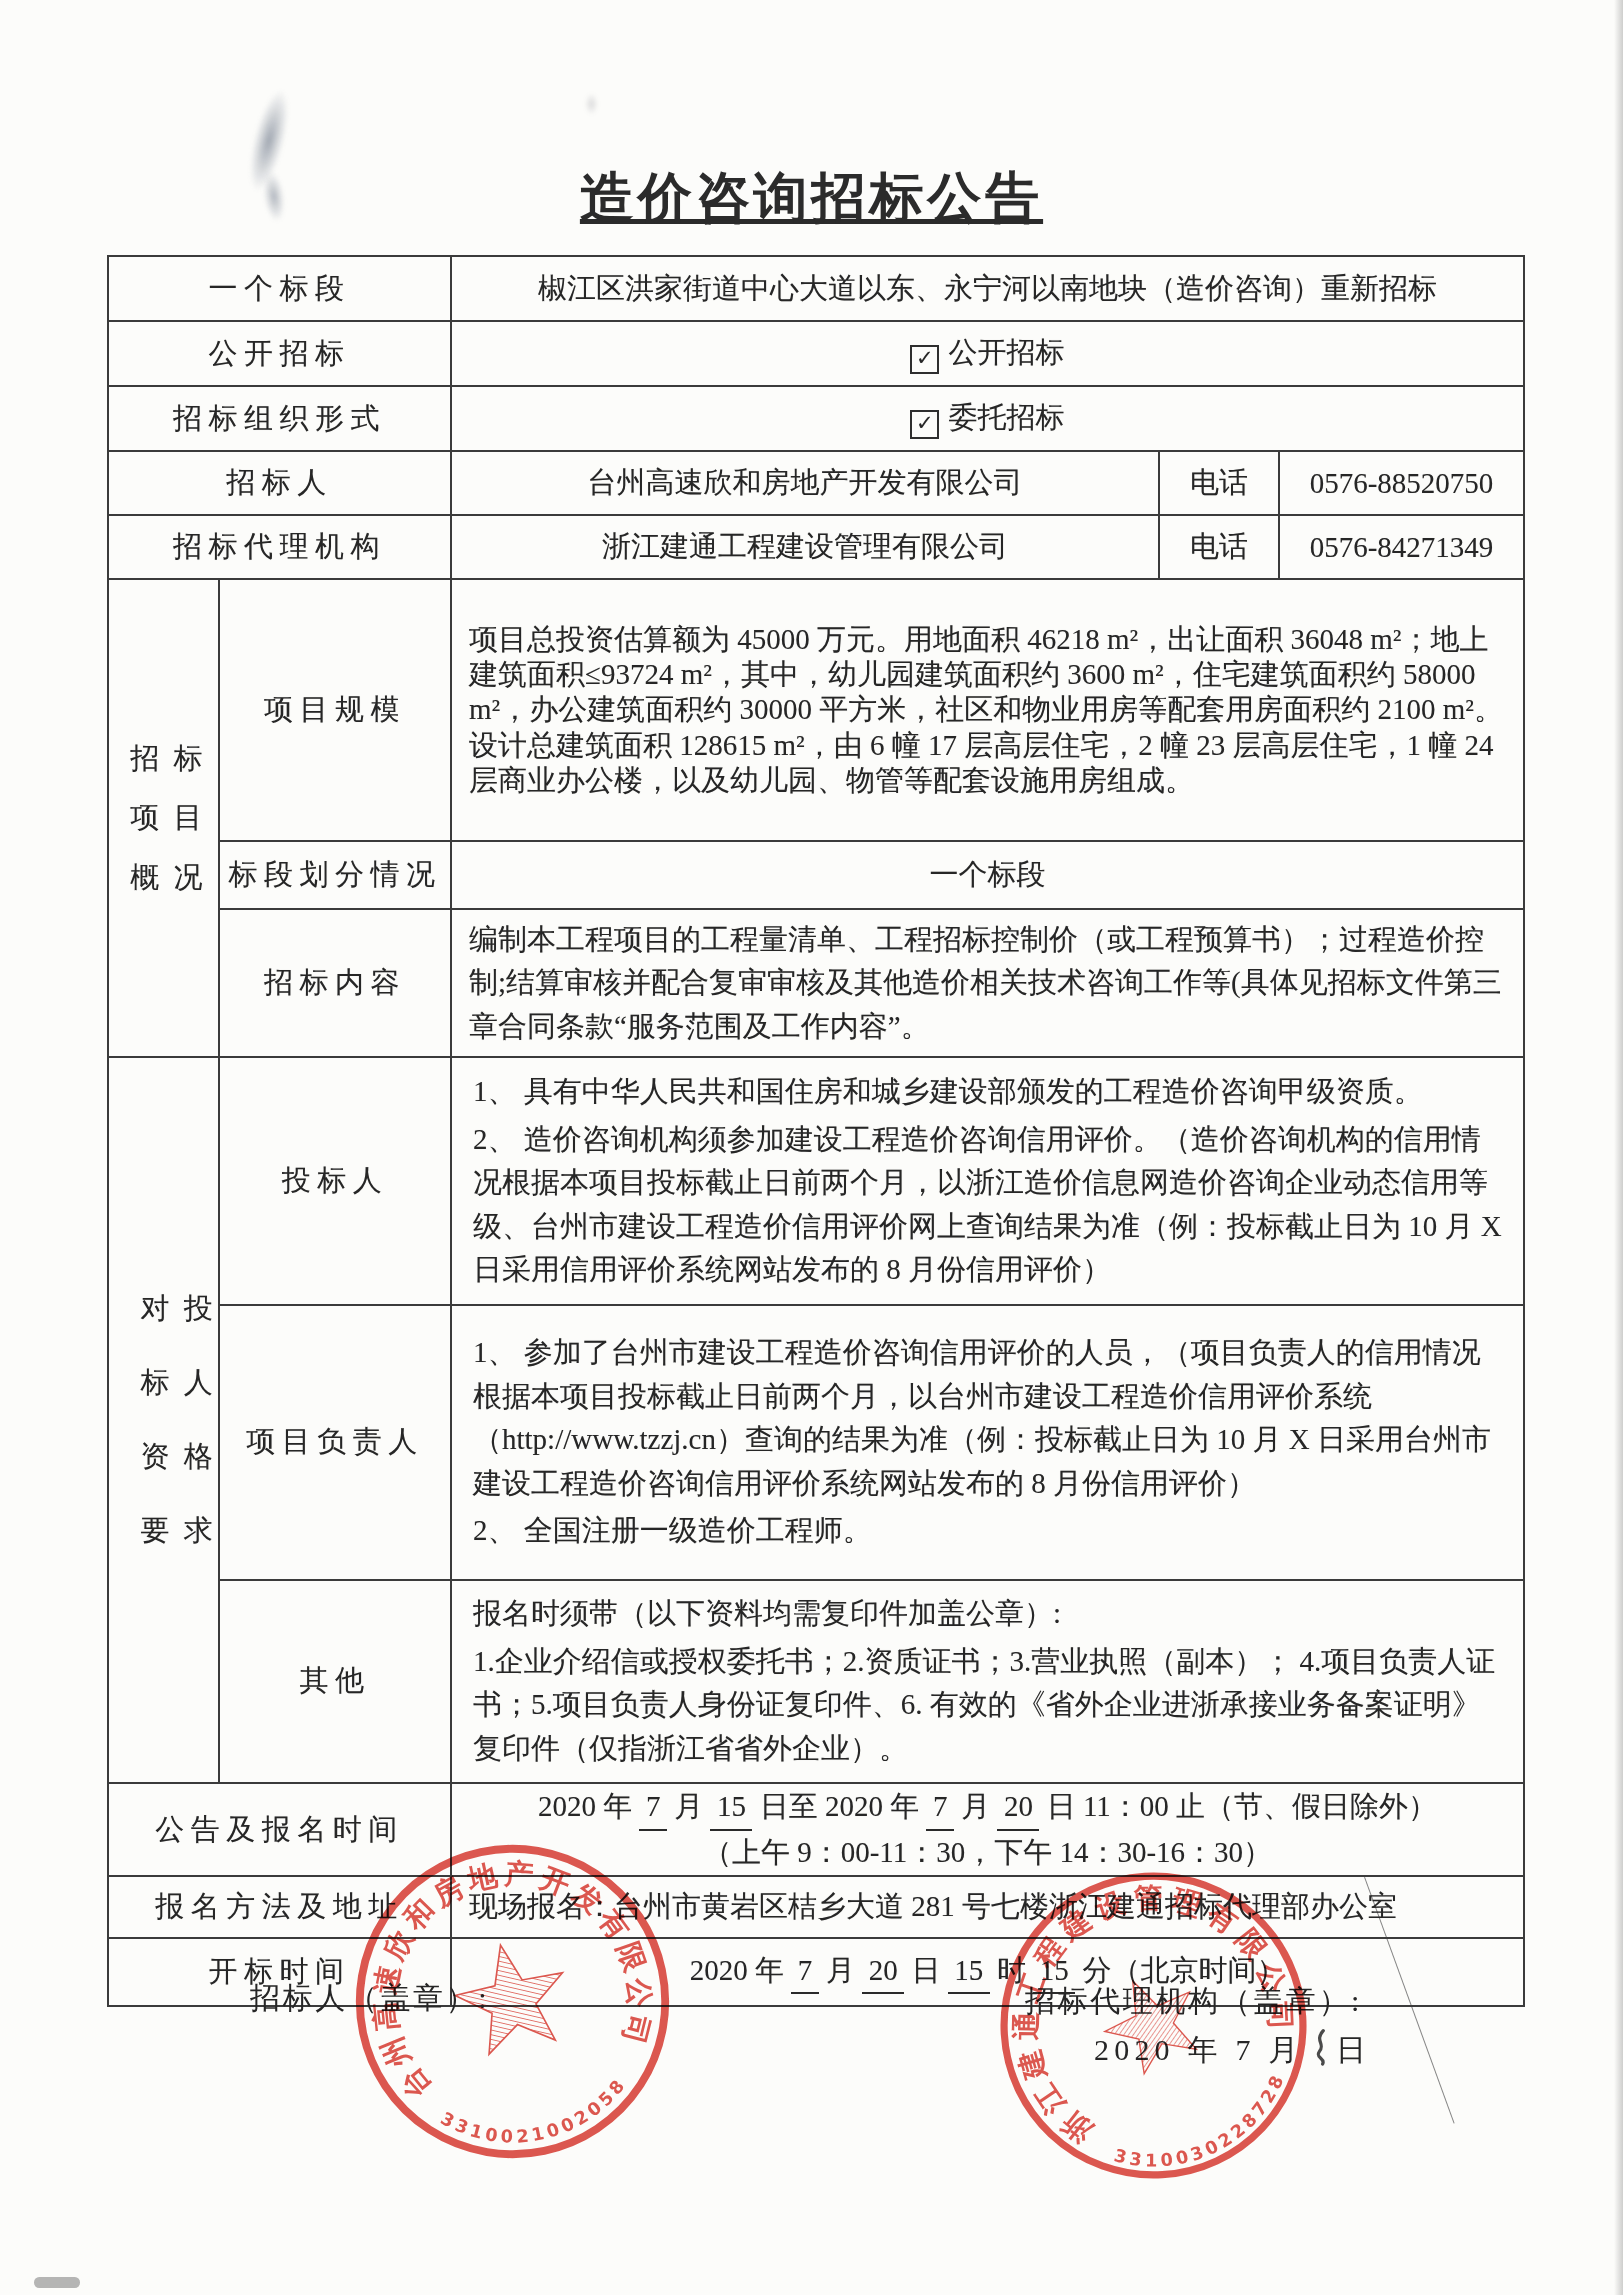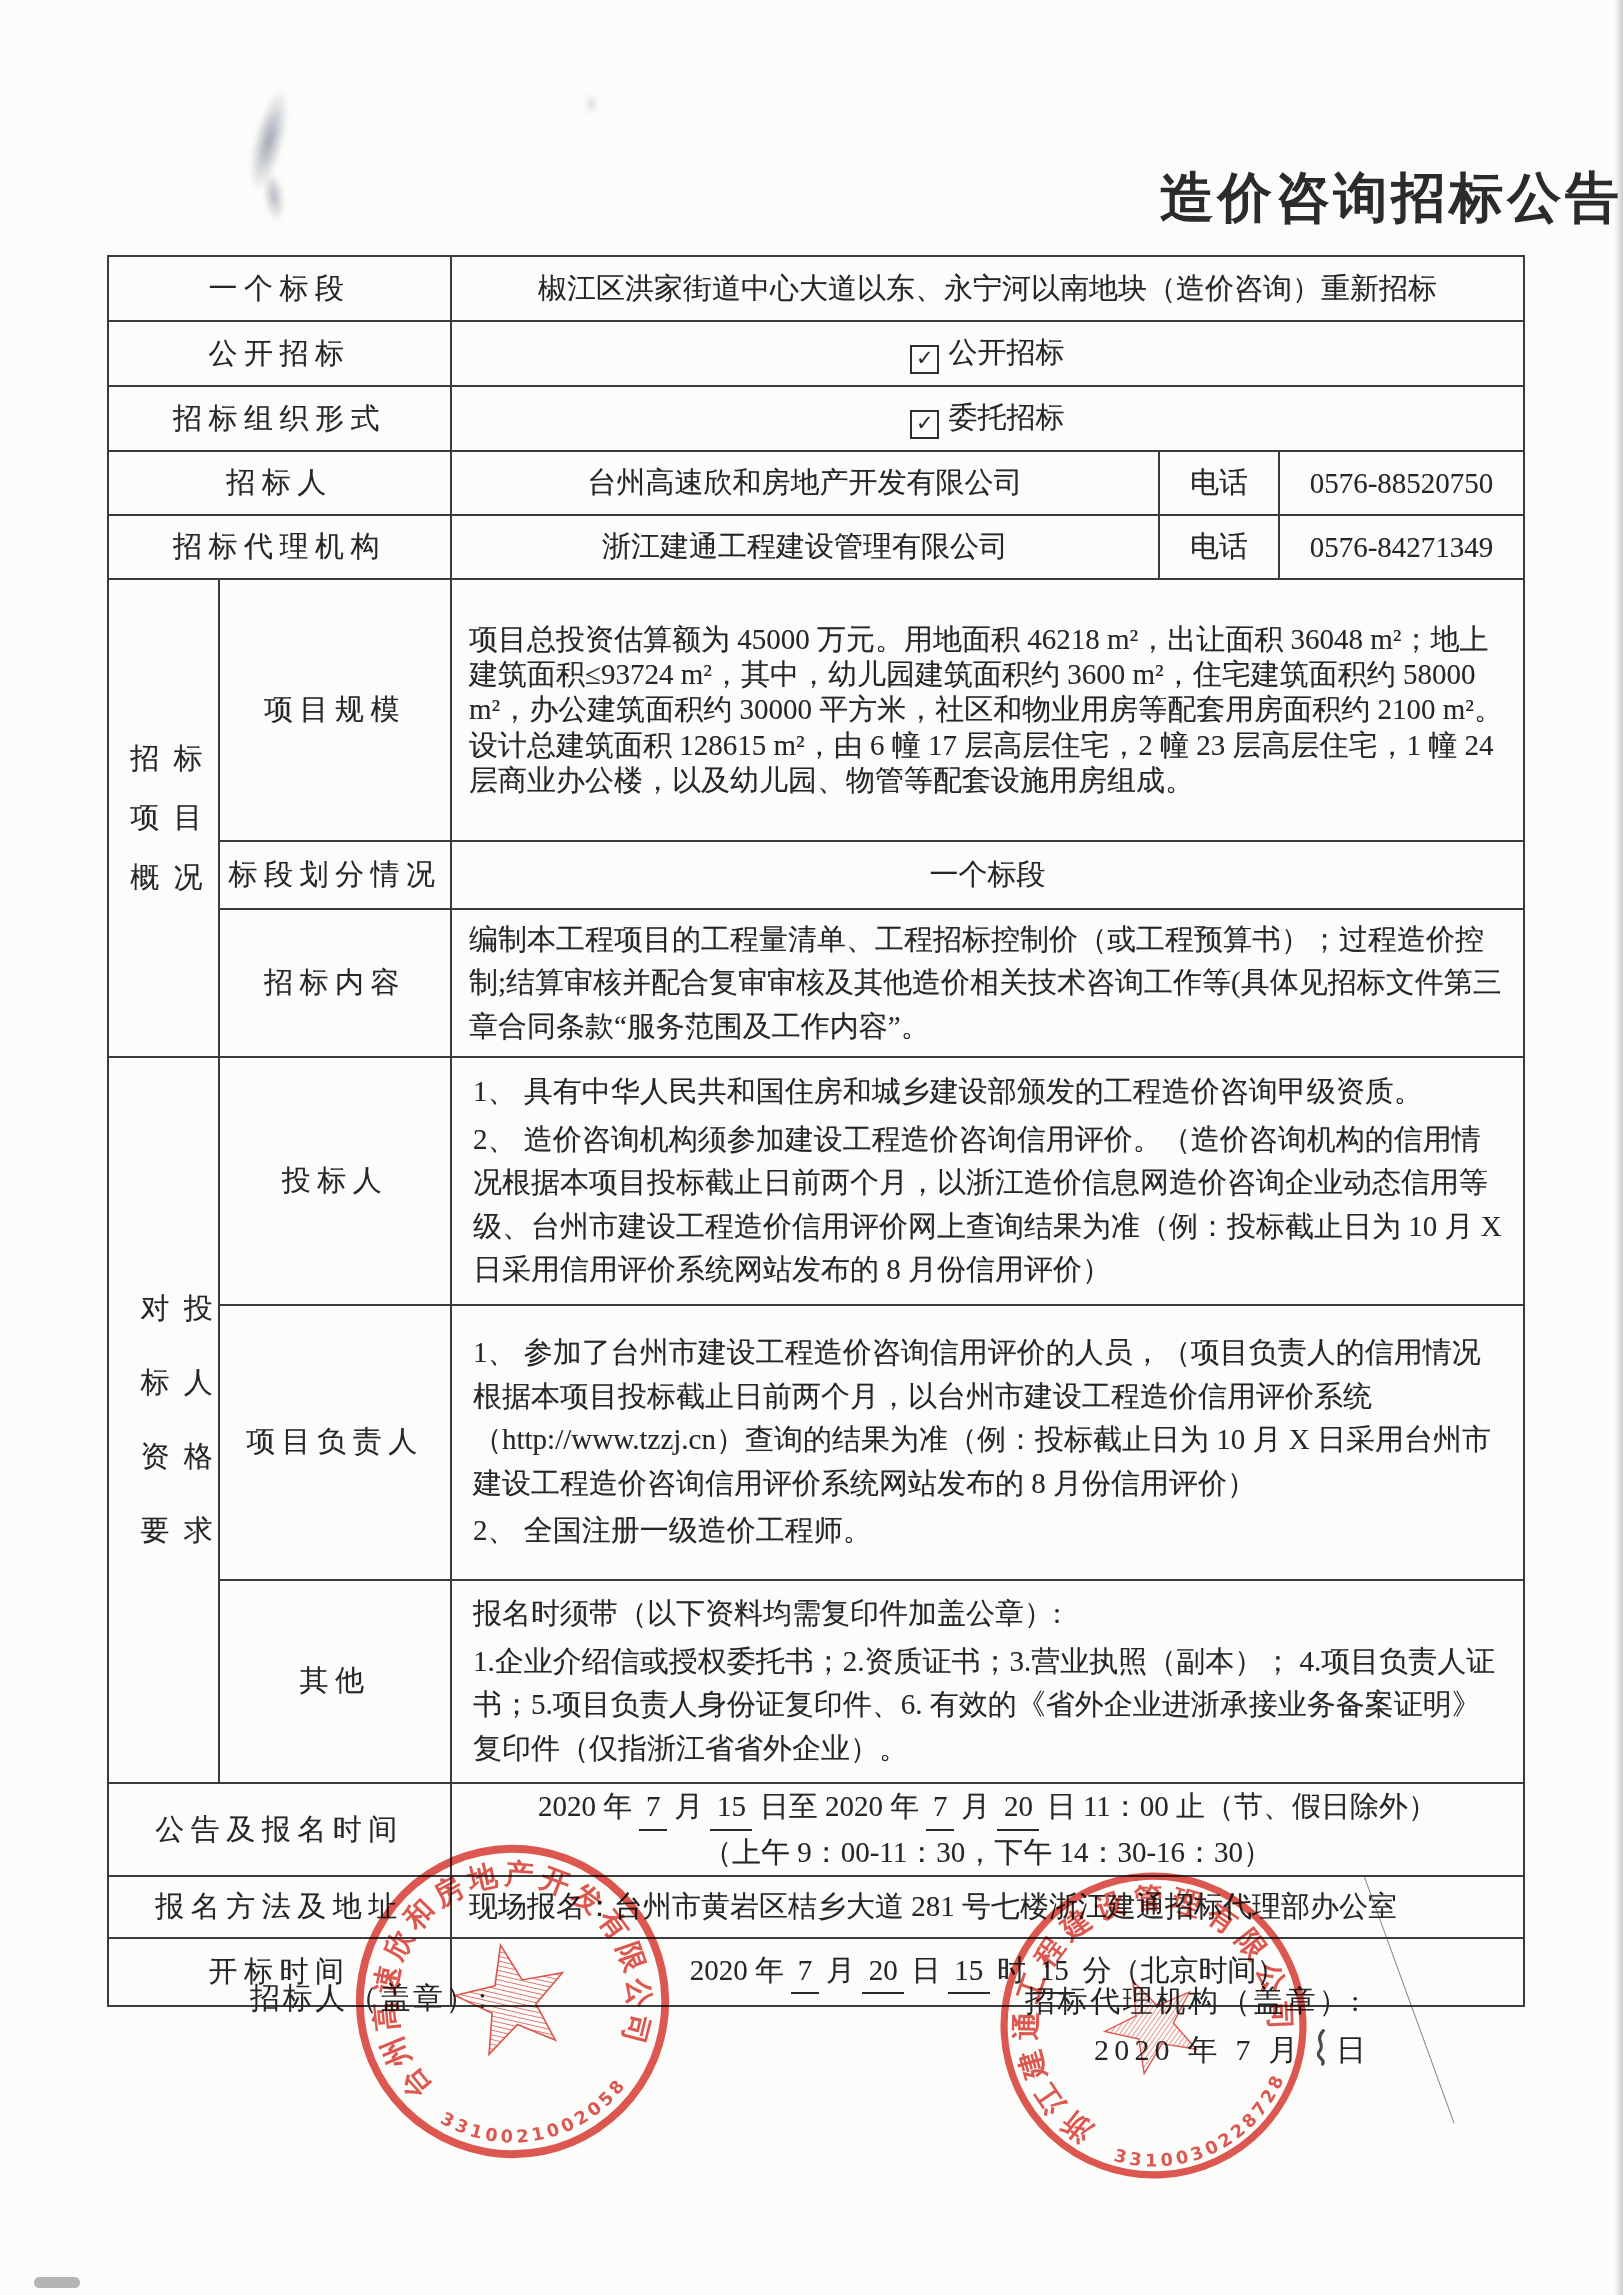--- a/index.html
+++ b/index.html
@@ -13,22 +13,22 @@
   .corner-mark { position:absolute; left:34px; top:2277px; width:46px; height:10.5px;
     background:#6d6d6d; opacity:.5; border-radius:5.2px; }
   .smudge { position:absolute; filter:blur(2px); }
   .smudge.s1 { left:254px; top:88px; width:30px; height:105px; transform:rotate(14deg);
     background:radial-gradient(ellipse at center, rgba(84,96,116,.55), rgba(84,96,116,0) 70%); }
   .smudge.s2 { left:264px; top:171px; width:19.6px; height:51px; transform:rotate(-8deg);
     background:radial-gradient(ellipse at center, rgba(84,96,116,.45), rgba(84,96,116,0) 70%); }
   .smudge.s3 { left:585px; top:93px; width:13px; height:22px; opacity:.5;
     background:radial-gradient(ellipse at center, rgba(110,110,120,.5), rgba(110,110,120,0) 70%); }
 
-  .title { position:absolute; top:162px; left:0; width:100%; text-align:right;
-    font-size:54px; font-weight:700; letter-spacing:3.9px; color:#2b2b2b; }
+  .title { position:absolute; top:162px; left:0; width:100%; text-align:center;
+    font-size:54px; font-weight:700; letter-spacing:3.9px; color:#2b2b2b;text-decoration:underline; }
 
   table.doc { position:absolute; left:107px; top:255px; width:1418px;
     border-collapse:collapse; table-layout:fixed; border:2.6px solid #343434; }
   table.doc td { border:2px solid #3b3b3b; vertical-align:middle; font-size:29px;
     text-shadow:0 0 0.7px rgba(30,30,30,.25); }
   .lbl { text-align:center; letter-spacing:6.5px; font-size:30px; }
   .grp { text-align:right; font-size:30px; }
   .grp .gl { letter-spacing:14.4px; text-indent:14.4px; margin:19.6px 0; white-space:nowrap; }
   .grp.wide .gl { margin:34px 16px; }
   .val-c { text-align:center; }

